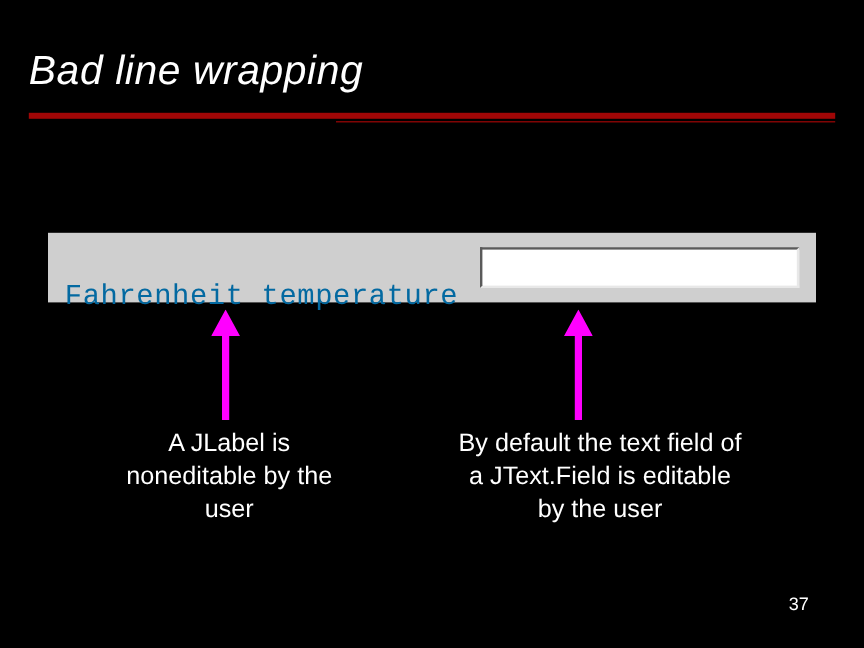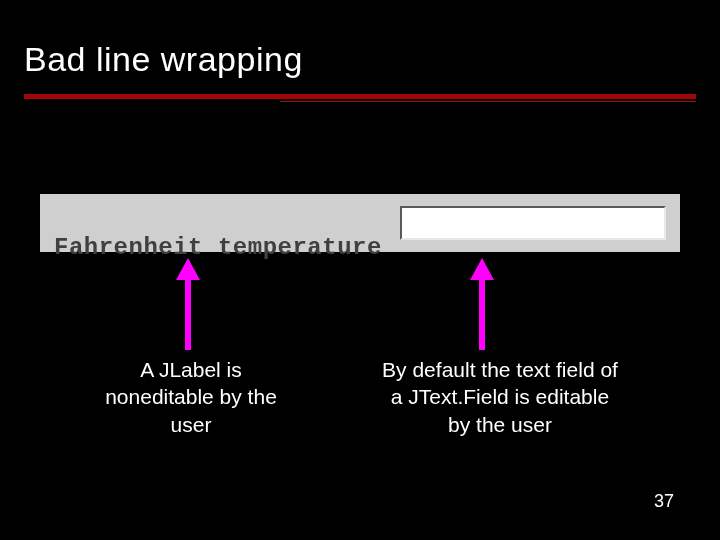--- a/index.html
+++ b/index.html
@@ -1,36 +1,36 @@
 <!DOCTYPE html>
 <html><head>
 <meta charset="utf-8">
 <style>
   * { margin: 0; padding: 0; box-sizing: border-box; }
   html, body { width: 720px; height: 540px; background: #000; font-family: Arial, Helvetica, sans-serif; overflow: hidden; }
   .slide { position: relative; width: 720px; height: 540px; background: #000; }
 
   .title-area { position: absolute; left: 24px; top: 40px; width: 672px; }
-  .title-text { color: #fff; font-size: 34px; font-weight: 400; letter-spacing: 0.5px; }
+  .title-text { color: #fff; font-size: 34px; font-weight: 400; letter-spacing: 0.5px; font-style: italic; }
   .title-underline-thick { position: absolute; left: 24px; top: 94px; width: 672px; height: 5px; background: #a00606; }
   .title-underline-thin  { position: absolute; left: 280px; top: 101px; width: 416px; height: 1px; background: #a00606; }
 
   .component-bar {
     position: absolute;
     left: 40px; top: 194px;
     width: 640px; height: 58px;
     background: #cfcfcf;
     display: flex; align-items: center;
     padding: 0 14px;
     gap: 18px;
   }
   .jlabel {
     font-family: "Courier New", monospace;
-    font-weight: bold;
-    color: #404040;
+    font-weight: normal;
+    color: #0369a1;
     font-size: 24px;
     letter-spacing: 0.5px;
     margin-top: 48px;
   }
   .jtextfield {
     flex: 1;
     height: 34px;
     background: #fff;
     border-top: 2px solid #5a5a5a;
     border-left: 2px solid #5a5a5a;
@@ -51,21 +51,21 @@
     line-height: 1.3;
     text-align: center;
   }
   .caption-left  { left: 96px;  top: 356px; width: 190px; }
   .caption-right { left: 380px; top: 356px; width: 240px; }
 
   .page-number {
     position: absolute;
     right: 46px; bottom: 28px;
     color: #fff;
-    font-size: 18px;
+    font-size: 15px;
   }
 </style>
 </head>
 <body>
 
 <div class="slide">
 
   <div class="title-area">
     <div class="title-text">Bad line wrapping</div>
   </div>

